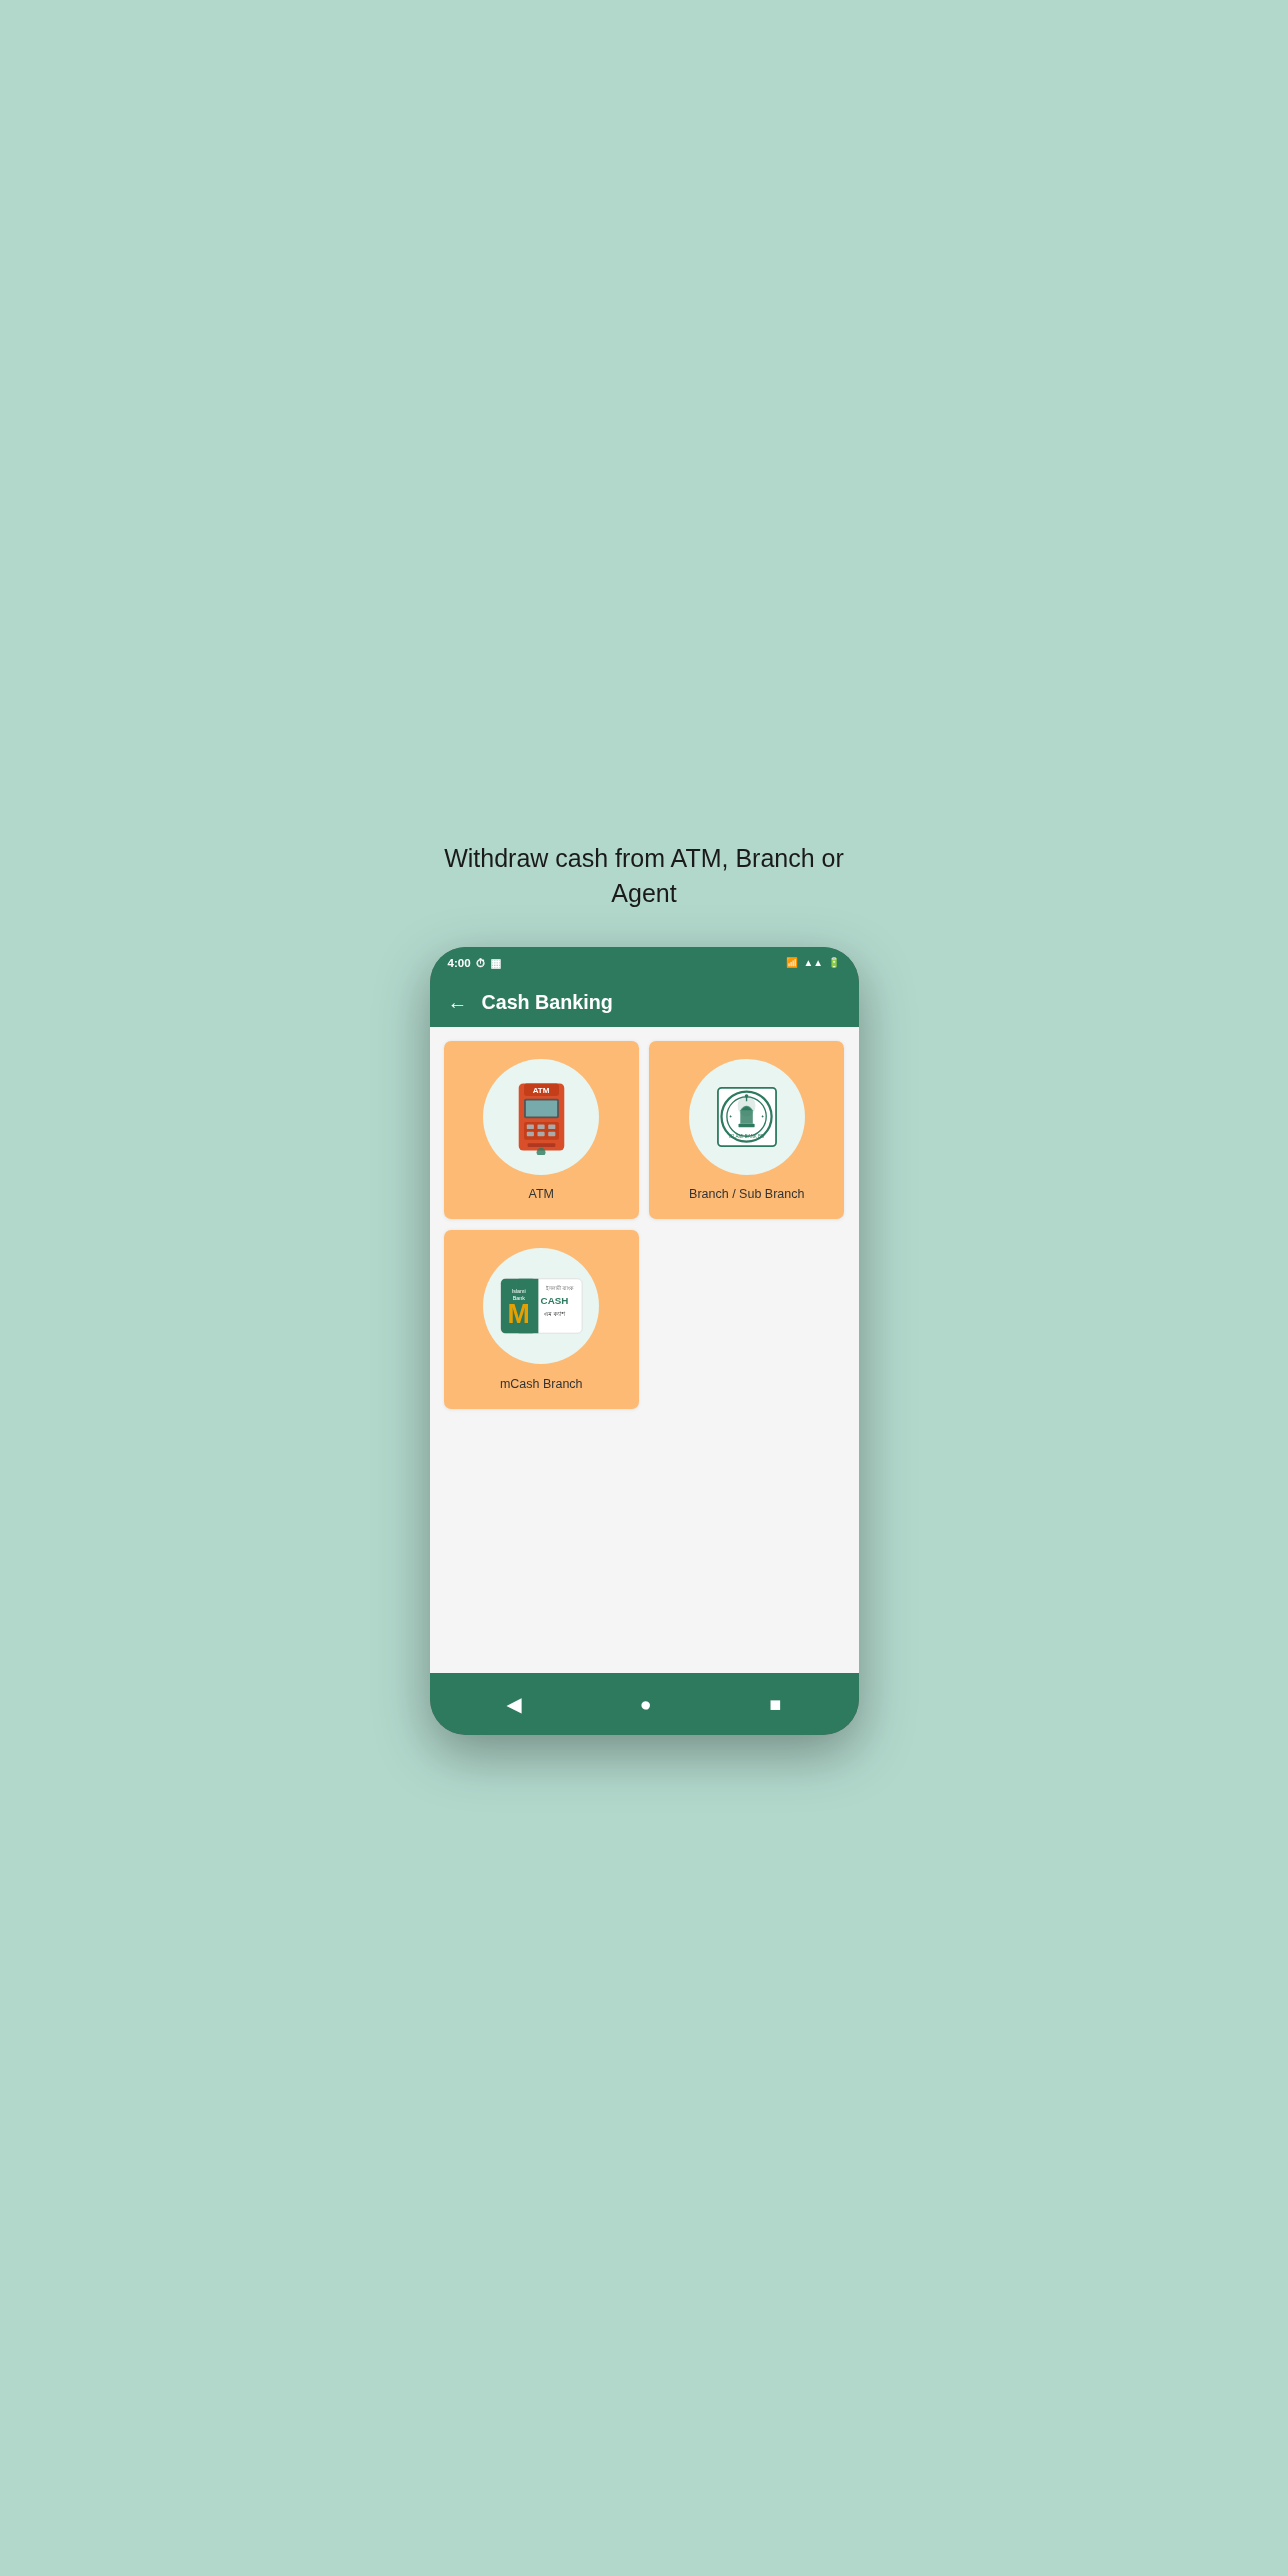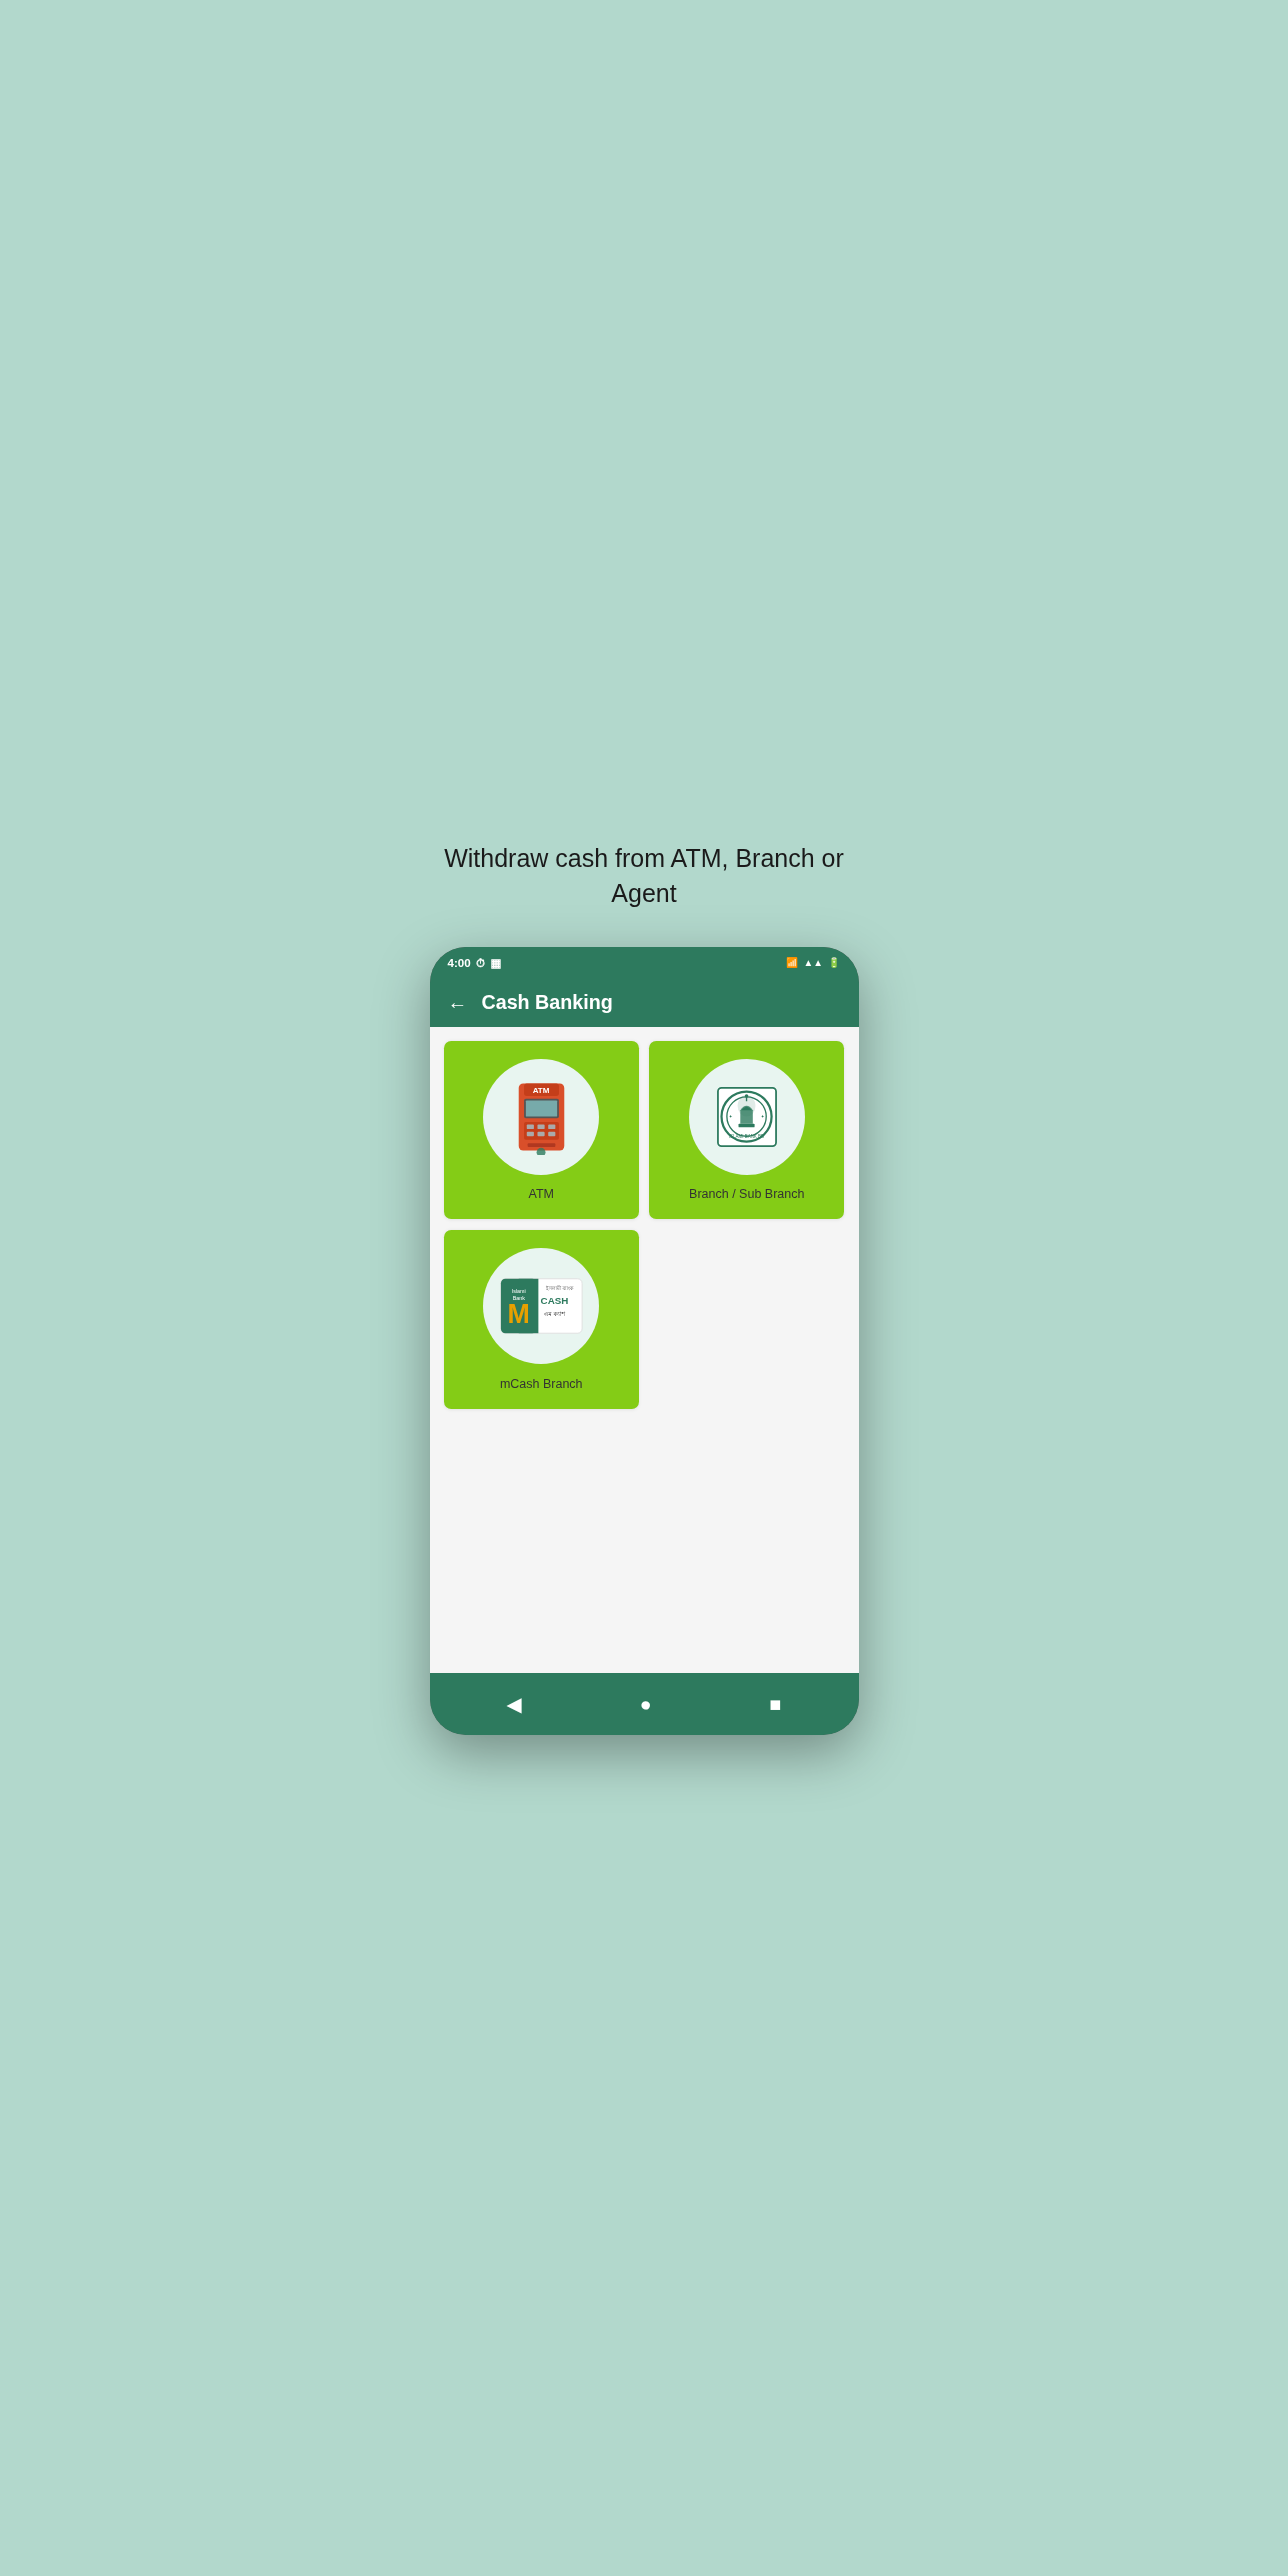--- a/index.html
+++ b/index.html
@@ -87,21 +87,21 @@
     
     .content {
       background: #f5f5f5;
       padding: 14.3px;
       display: grid;
       grid-template-columns: 1fr 1fr;
       gap: 10.7px;
     }
 
     .card {
-      background: #84cc16;
+      background: #fdba74;
       border-radius: 7.2px;
       padding: 18px 14.3px;
       display: flex;
       flex-direction: column;
       align-items: center;
       gap: 12.5px;
       cursor: pointer;
       box-shadow: 0 0.9px 3.6px rgba(0,0,0,0.08);
     }
 

